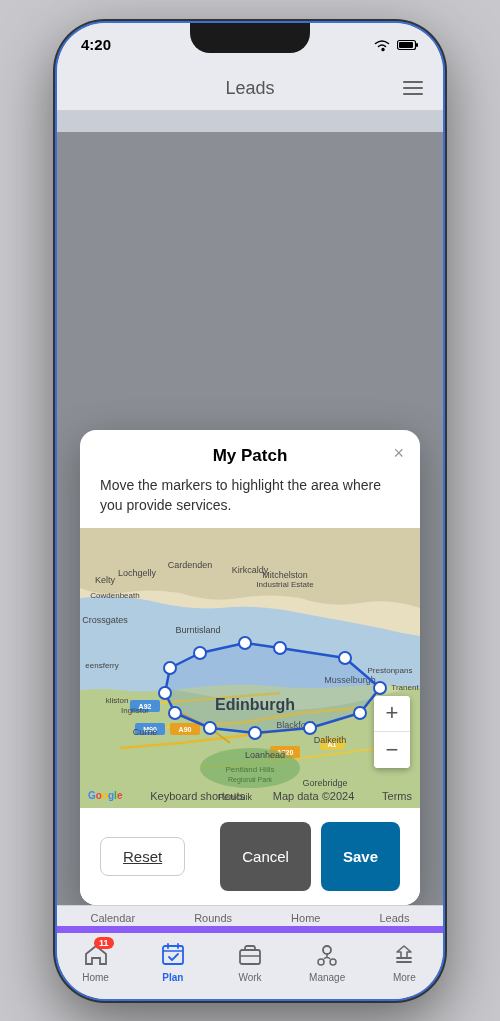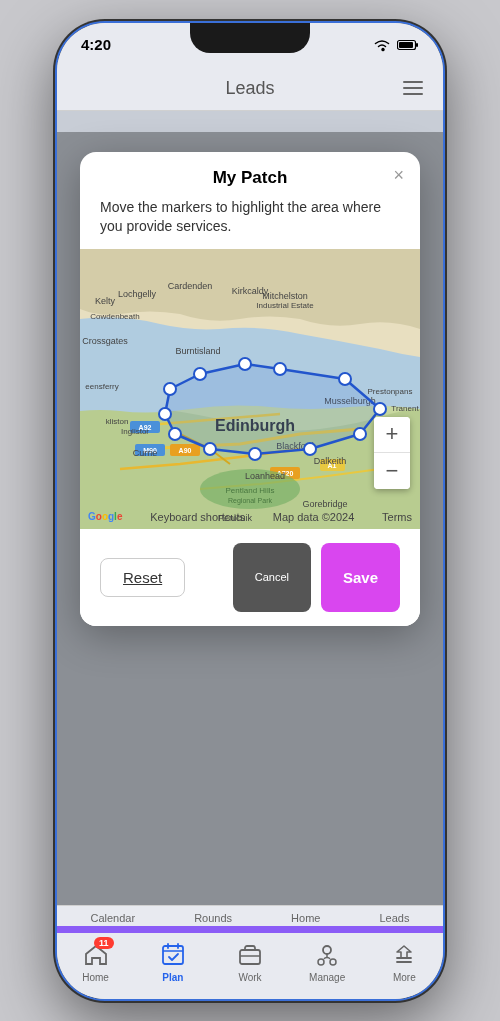--- a/index.html
+++ b/index.html
@@ -115,21 +115,21 @@
       position: relative;
       overflow: hidden;
     }
 
     
     .modal-overlay {
       position: absolute;
       top: 0; left: 0; right: 0; bottom: 0;
       background: rgba(0,0,0,0.3);
       display: flex;
-      align-items: flex-start;
+      align-items: flex-end;
       justify-content: center;
       padding-top: 20px;
       margin-top: 21px;
     }
 
     .modal {
       background: #fff;
       border-radius: 16px;
       width: 340px;
       overflow: hidden;
@@ -263,28 +263,28 @@
     .btn-group {
       display: flex;
       gap: 10px;
     }
 
     .btn-cancel {
       background: #555;
       border: none;
       border-radius: 8px;
       padding: 10px 22px;
-      font-size: 11px;
+      font-size: 15px;
       color: #fff;
       cursor: pointer;
       font-weight: 500;
     }
 
     .btn-save {
-      background: #d946ef;
+      background: #0369a1;
       border: none;
       border-radius: 8px;
       padding: 26px 22px;
       font-size: 15px;
       color: #fff;
       cursor: pointer;
       font-weight: 600;
     }
 
     

